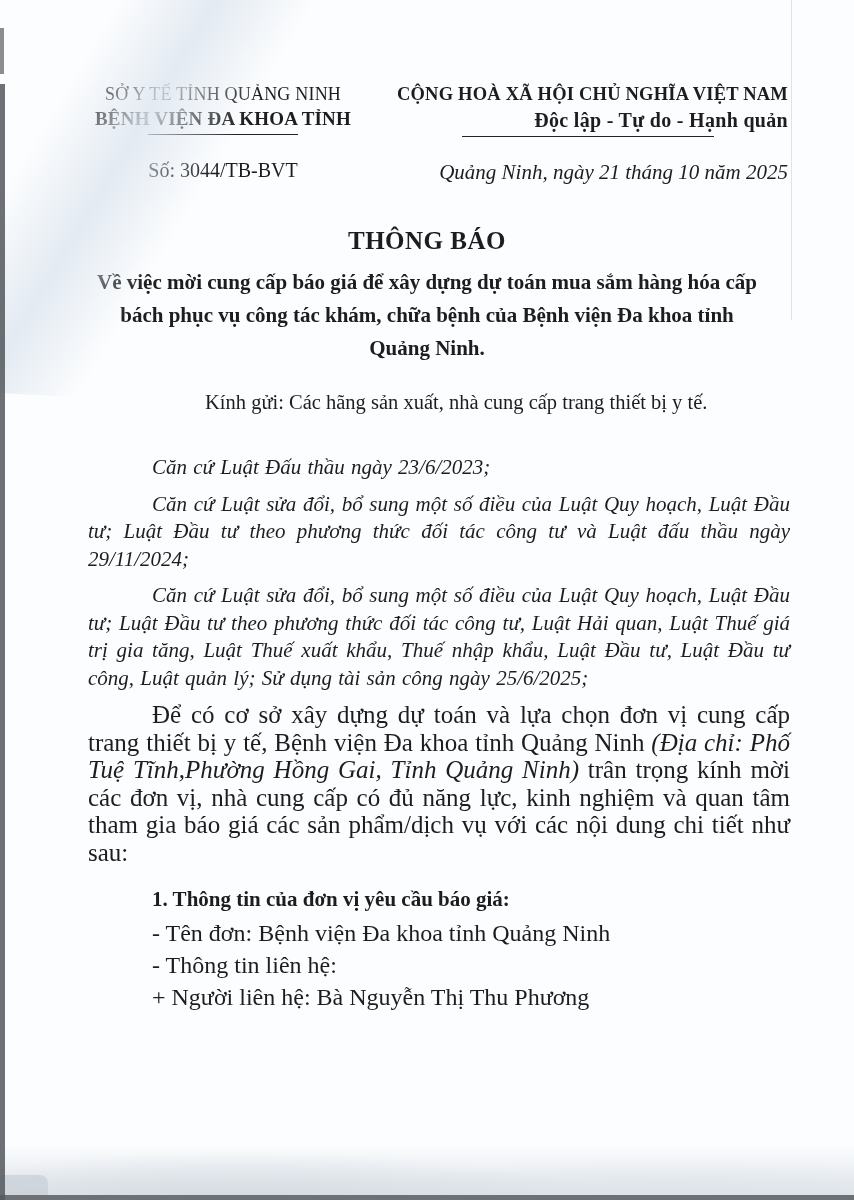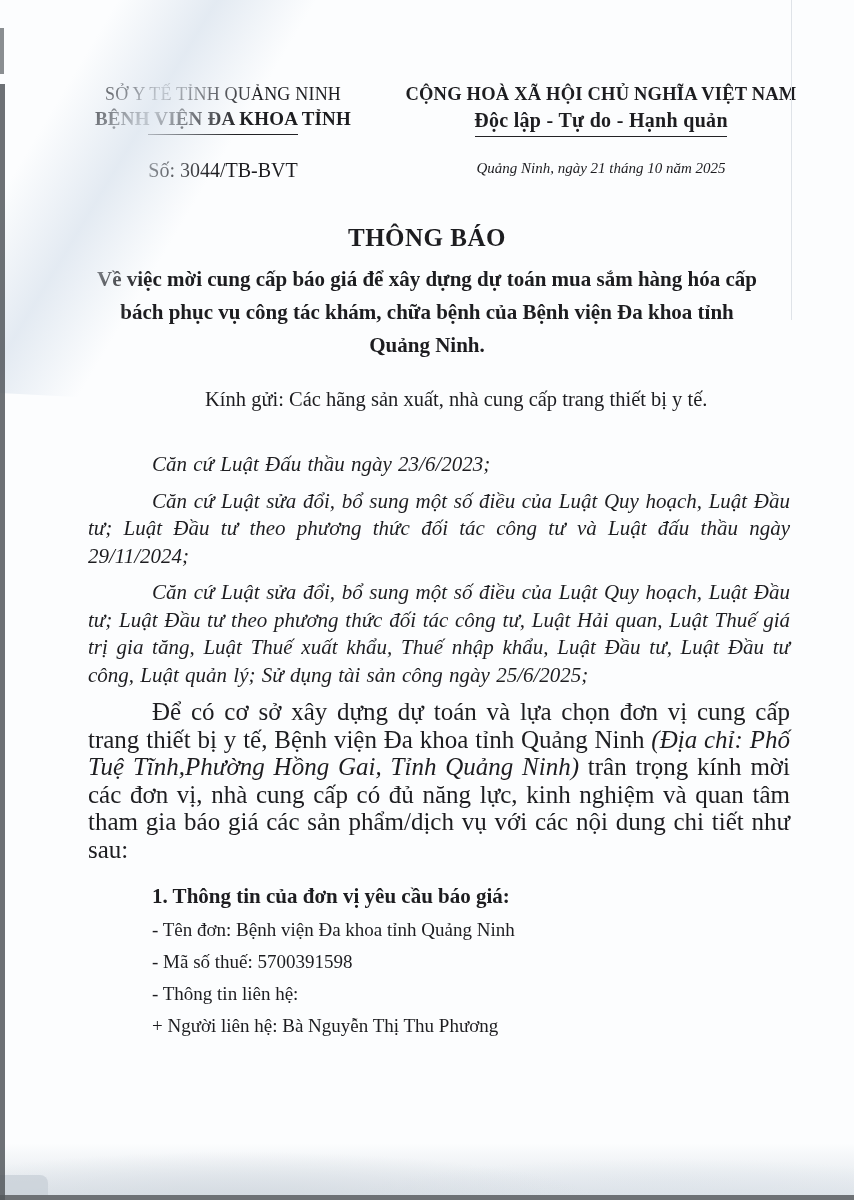--- a/index.html
+++ b/index.html
@@ -30,42 +30,42 @@
       linear-gradient(to top,rgba(214,221,228,.75),rgba(214,221,228,0));
     pointer-events:none;
   }
   .corner-blot{position:absolute;left:0;bottom:5px;width:48px;height:20px;background:#c9d1d8;opacity:.8;border-radius:0 8px 0 0;}
   .page-crease{position:absolute;left:791px;top:0;width:1px;height:320px;background:#dfe3e8;}
   
   .stamp{position:absolute;pointer-events:none;}
   
   .header{display:flex;padding-top:84px;}
   .header-left{width:330px;margin-left:58px;text-align:center;}
-  .header-right{width:400px;margin-left:13px;text-align:center;}
+  .header-right{width:400px;margin-left:0;text-align:right;}
   .org-parent{font-size:18px;letter-spacing:.2px;}
   .org-name{font-size:19px;font-weight:bold;margin-top:3px;letter-spacing:.2px;}
   .bar{border-bottom:1.6px solid #232326;margin:4px auto 0;}
   .bar-left{width:150px;}
   .bar-right{width:252px;}
   .motto1{font-size:18.5px;font-weight:bold;letter-spacing:.2px;}
   .motto2{font-size:20px;font-weight:bold;margin-top:4px;letter-spacing:.3px;}
   .doc-number{font-size:20px;margin-top:24px;}
-  .place-date{font-size:15px;font-style:italic;margin-top:23px;}
+  .place-date{font-size:21px;font-style:italic;margin-top:23px;}
   
   .title{margin-top:42px;text-align:center;font-size:25px;font-weight:bold;letter-spacing:.5px;}
   .subtitle{margin:11px auto 0;max-width:662px;text-align:center;font-size:21px;font-weight:bold;line-height:33px;}
   
   .body{margin:0 64px 0 88px;}
   .salut{margin-top:26px;padding-left:117px;font-size:20.5px;}
   .legal{font-style:italic;font-size:21px;line-height:27.5px;text-align:justify;text-indent:64px;margin:8px 0 9px 0;word-spacing:1px;}
   .legal.first{margin-top:40px;}
   .intro{font-size:25px;line-height:27.5px;text-align:justify;text-indent:64px;margin:8px 0 9px 0;}
   .intro .it{font-style:italic;}
   .sec-heading{font-size:21px;font-weight:bold;padding-left:64px;line-height:27.5px;margin-top:20px;}
-  .item{font-size:19px;padding-left:64px;line-height:26px;margin-top:6px;}
+  .item{font-size:24px;padding-left:64px;line-height:26px;margin-top:6px;}
 </style>
 </head>
 <body>
 
 <div class="page">
 
   <div class="streak-topleft"></div>
   <div class="page-crease"></div>
 
   <div class="header">
@@ -90,21 +90,20 @@
     <div class="salut">Kính gửi: Các hãng sản xuất, nhà cung cấp trang thiết bị y tế.</div>
 
     <p class="legal first">Căn cứ Luật Đấu thầu ngày 23/6/2023;</p>
     <p class="legal">Căn cứ Luật sửa đổi, bổ sung một số điều của Luật Quy hoạch, Luật Đầu tư; Luật Đầu tư theo phương thức đối tác công tư và Luật đấu thầu ngày 29/11/2024;</p>
     <p class="legal">Căn cứ Luật sửa đổi, bổ sung một số điều của Luật Quy hoạch, Luật Đầu tư; Luật Đầu tư theo phương thức đối tác công tư, Luật Hải quan, Luật Thuế giá trị gia tăng, Luật Thuế xuất khẩu, Thuế nhập khẩu, Luật Đầu tư, Luật Đầu tư công, Luật quản lý; Sử dụng tài sản công ngày 25/6/2025;</p>
 
     <p class="intro"><span>Để có cơ sở xây dựng dự toán và lựa chọn đơn vị cung cấp trang thiết bị y tế, Bệnh viện Đa khoa tỉnh Quảng Ninh </span><span class="it">(Địa chỉ: Phố Tuệ Tĩnh,Phường Hồng Gai, Tỉnh Quảng Ninh)</span><span> trân trọng kính mời các đơn vị, nhà cung cấp có đủ năng lực, kinh nghiệm và quan tâm tham gia báo giá các sản phẩm/dịch vụ với các nội dung chi tiết như sau:</span></p>
 
     <div class="sec-heading">1. Thông tin của đơn vị yêu cầu báo giá:</div>
     <div class="item">- Tên đơn: Bệnh viện Đa khoa tỉnh Quảng Ninh</div>
-    <div class="item">- Mã số thuế: 5700391598</div>
     <div class="item">- Thông tin liên hệ:</div>
     <div class="item">+ Người liên hệ: Bà Nguyễn Thị Thu Phương</div>
   </div>
 
   <div class="stamp">
     
     
     
     
     

